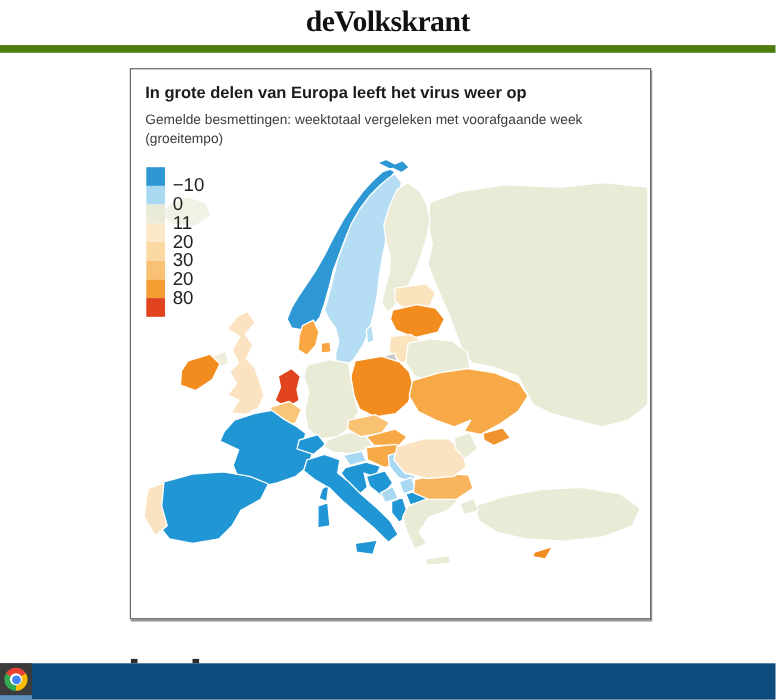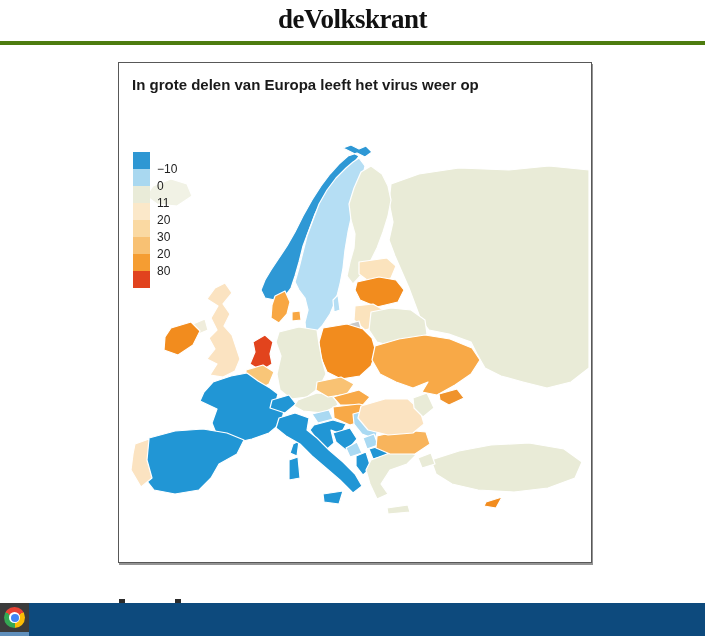--- a/index.html
+++ b/index.html
@@ -4,21 +4,21 @@
 <style>
   html,body{margin:0;padding:0;}
   body{
     width:705px;height:636px;position:relative;overflow:hidden;
     background:#ffffff;
     font-family:"Liberation Sans", sans-serif;
   }
   
   .masthead{
     position:absolute;top:0;left:0;width:705px;height:41px;
-    border-bottom:4px solid #4d7c0f;background:#fff;
+    border-bottom:7px solid #4d7c0f;background:#fff;
   }
   .masthead h1{
     margin:0;text-align:center;
     font-family:"Liberation Serif", serif;
     font-weight:bold;font-size:27px;line-height:38px;letter-spacing:-0.5px;color:#111;
   }
   
   .card{
     position:absolute;left:118px;top:62px;width:472px;height:499px;
     background:#fff;border:1px solid #585858;box-shadow:1px 2px 0 rgba(60,60,60,.55);
@@ -35,21 +35,21 @@
     position:absolute;left:13px;top:473px;width:450px;
     font-size:10.5px;color:#333;
   }
   .mapwrap{position:absolute;left:0;top:79px;width:472px;height:392px;}
   .mapwrap svg{display:block;}
   
   .legend{position:absolute;left:14px;top:89px;width:64px;height:150px;}
   .legend .sw{position:absolute;left:0;width:17px;height:17px;}
   .legend .lb{
     position:absolute;left:24px;width:38px;height:14px;line-height:14px;
-    font-size:12px;color:#222;
+    font-size:17px;color:#222;
   }
   
   .remnant{position:absolute;height:4px;background:#2c2c2c;}
   
   .taskbar{
     position:absolute;left:0;top:603px;width:705px;height:33px;background:#0d4a7d;
   }
   .task-icon{
     position:absolute;left:0;top:0;width:29px;height:29px;background:#3b3b3b;
     display:flex;align-items:center;justify-content:center;cursor:pointer;
@@ -64,20 +64,21 @@
 </style>
 </head>
 <body>
 
 <div class="masthead">
   <h1>deVolkskrant</h1>
 </div>
 
 <div class="card">
   <div class="title">In grote delen van Europa leeft het virus weer op</div>
+  <div class="subtitle">Gemelde besmettingen: weektotaal vergeleken met voorafgaande week (groeitempo)</div>
 
   <div class="mapwrap">
     <svg width="472" height="392" viewBox="0 0 472 392" xmlns="http://www.w3.org/2000/svg">
       <g stroke="#ffffff" stroke-width="1.2" stroke-linejoin="round">
         <path d="M34,44 L52,37 L68,42 L73,54 L58,64 L38,62 L27,54 Z" fill="#f1f2e5"></path>
         <path d="M272,42 L300,32 L340,26 L390,28 L430,24 L470,28 L470,226 L452,240 L428,246 L404,240 L382,234 L366,226 L358,212 L352,200 L330,192 L310,188 L302,178 L296,162 L290,146 L283,130 L276,114 L270,98 L274,80 L270,60 Z" fill="#e9ebd7"></path>
         <path d="M224,6 L232,3 L240,7 L247,4 L253,10 L246,15 L238,11 L229,14 L220,22 L211,32 L202,44 L193,58 L184,74 L176,90 L168,104 L160,116 L152,128 L146,138 L142,148 L146,156 L156,158 L166,154 L172,146 L176,134 L180,120 L184,104 L190,88 L196,72 L204,56 L214,42 L224,30 L234,22 L240,14 Z" fill="#2e98d5"></path>
         <path d="M240,16 L246,24 L243,38 L238,54 L233,72 L229,90 L226,108 L224,126 L221,142 L217,158 L211,172 L203,184 L195,192 L187,190 L186,180 L189,168 L186,156 L180,148 L176,140 L180,126 L184,110 L188,94 L194,78 L200,62 L208,48 L217,36 L227,26 L234,20 Z" fill="#b5def4"></path>
         <path d="M214,158 L219,153 L221,168 L215,170 Z" fill="#b5def4"></path>
         <path d="M242,30 L252,24 L263,32 L269,44 L272,58 L269,74 L264,90 L258,106 L251,120 L243,132 L234,142 L228,134 L231,120 L235,106 L236,92 L232,78 L230,62 L235,46 Z" fill="#eaecd8"></path>

